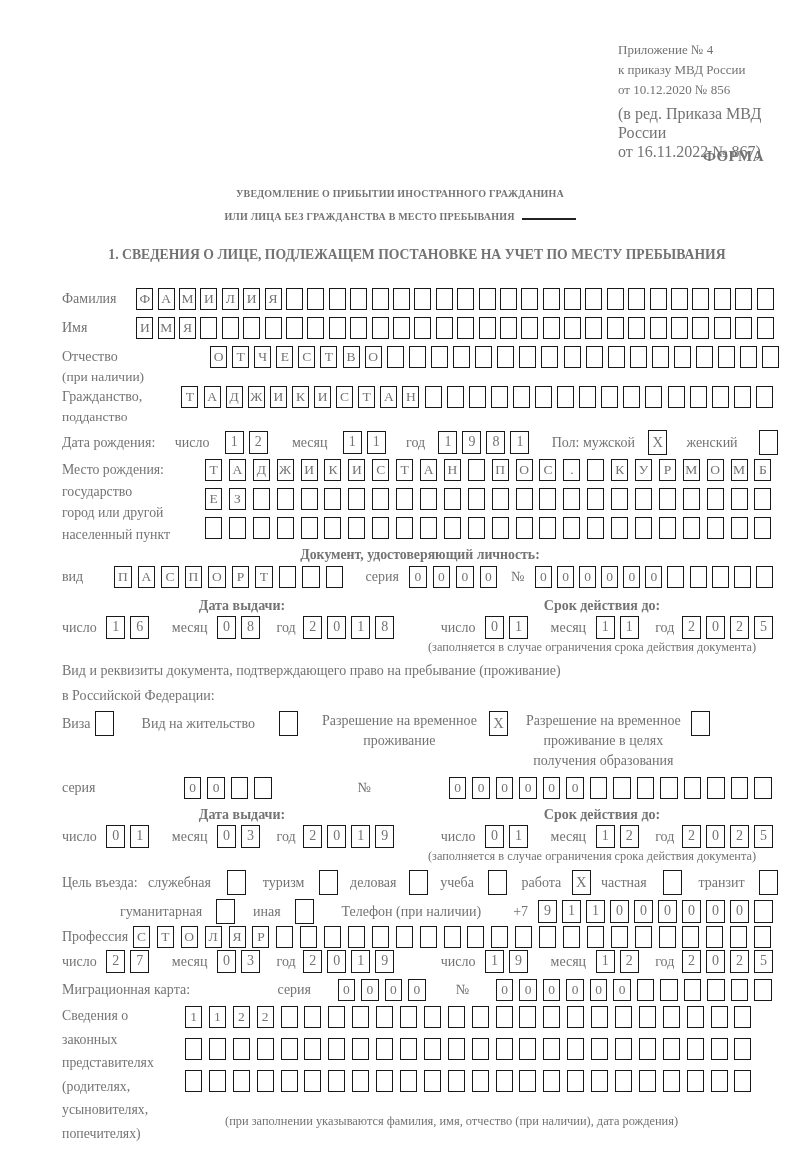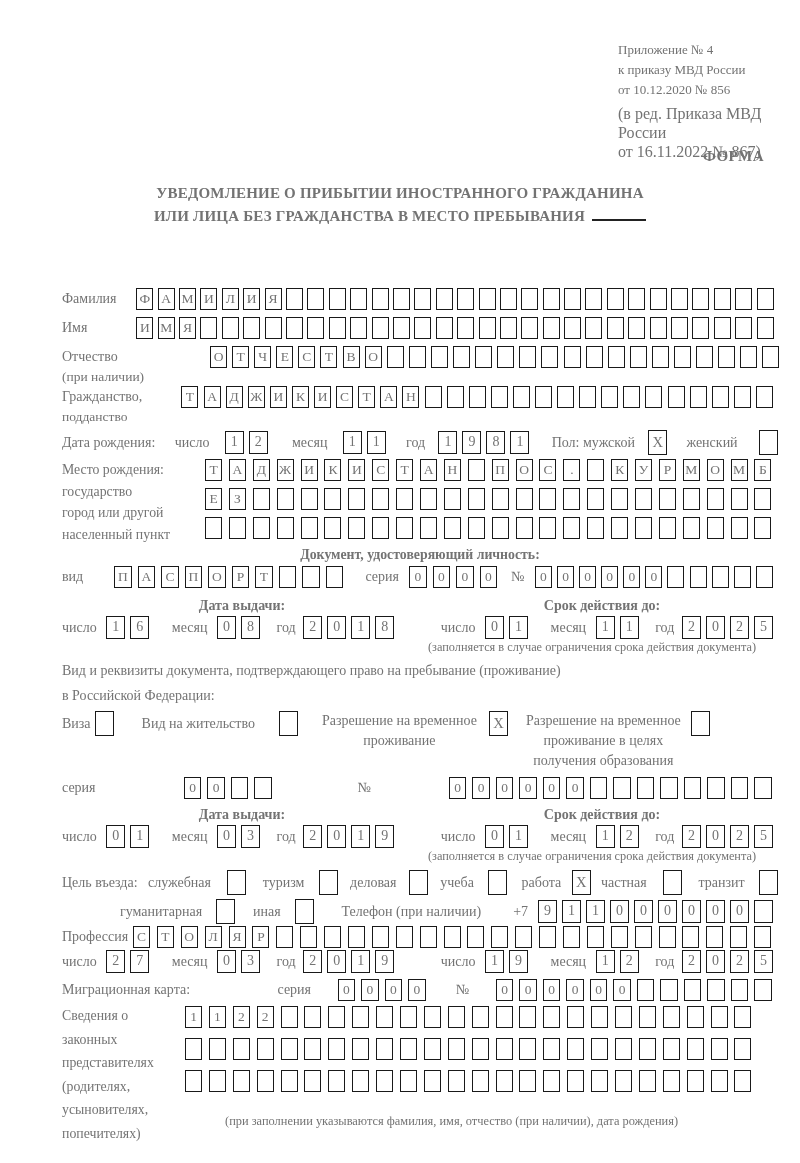--- a/index.html
+++ b/index.html
@@ -2,21 +2,21 @@
 <html><head>
 <meta charset="utf-8">
 <style>
   html,body{margin:0;padding:0;background:#e8e8e8;}
   .page{position:relative;width:800px;height:1163px;background:#ffffff;margin:0 auto;
         font-family:"Liberation Serif","DejaVu Serif",serif;color:#737373;overflow:hidden;}
   .hdr{position:absolute;left:618px;top:40px;font-size:13px;line-height:20px;}
   .hdr .sub{font-size:16px;line-height:19px;margin-top:4px;}
   .forma{position:absolute;right:36px;top:148px;font-weight:bold;font-size:15px;letter-spacing:.5px;}
   .title{position:absolute;top:182px;left:0;width:100%;text-align:center;font-weight:bold;
-         font-size:15px;line-height:23px;letter-spacing:.2px;}
+         font-size:10px;line-height:23px;letter-spacing:.2px;}
   .uline{display:inline-block;width:54px;border-bottom:2.2px solid #222;height:.9em;margin-left:7px;}
   .sect{position:absolute;top:247px;left:62px;width:710px;font-weight:bold;font-size:13.7px;text-align:center;white-space:nowrap;}
   .form{position:absolute;top:283px;left:62px;width:716px;font-size:14px;}
   .row{display:flex;align-items:center;justify-content:space-between;}
   .rows-top{display:flex;align-items:flex-start;}
   .lbl{flex:none;}
   .b{font-weight:bold;}
   .cells{display:flex;flex:none;}
   .cell{flex:none;width:17px;height:22px;box-sizing:border-box;border:1.6px solid #191919;
         margin-right:4.4px;text-align:center;font-size:13.5px;line-height:19px;background:#fff;}
@@ -52,20 +52,21 @@
       <div>от 16.11.2022 № 867)</div>
     </div>
   </div>
   <div class="forma">ФОРМА</div>
 
   <div class="title">
     <div>УВЕДОМЛЕНИЕ О ПРИБЫТИИ ИНОСТРАННОГО ГРАЖДАНИНА</div>
     <div><span>ИЛИ ЛИЦА БЕЗ ГРАЖДАНСТВА В МЕСТО ПРЕБЫВАНИЯ</span><span class="uline"></span></div>
   </div>
 
+  <div class="sect">1. СВЕДЕНИЯ О ЛИЦЕ, ПОДЛЕЖАЩЕМ ПОСТАНОВКЕ НА УЧЕТ ПО МЕСТУ ПРЕБЫВАНИЯ</div>
 
   <div class="form">
 
     <div class="row" style="margin-top:5px">
       <span class="lbl" style="width:66px">Фамилия</span>
       <span class="cells">
           <span class="cell">Ф</span>
           <span class="cell">А</span>
           <span class="cell">М</span>
           <span class="cell">И</span>

